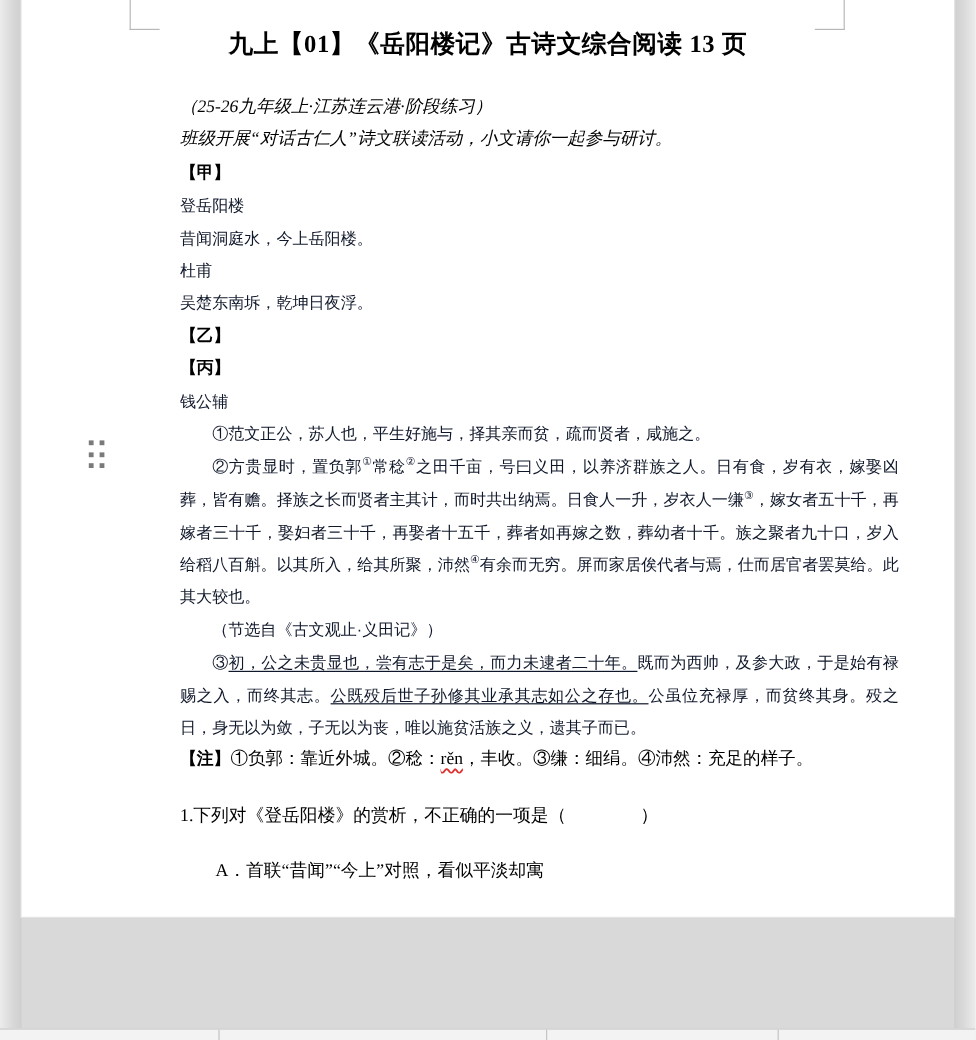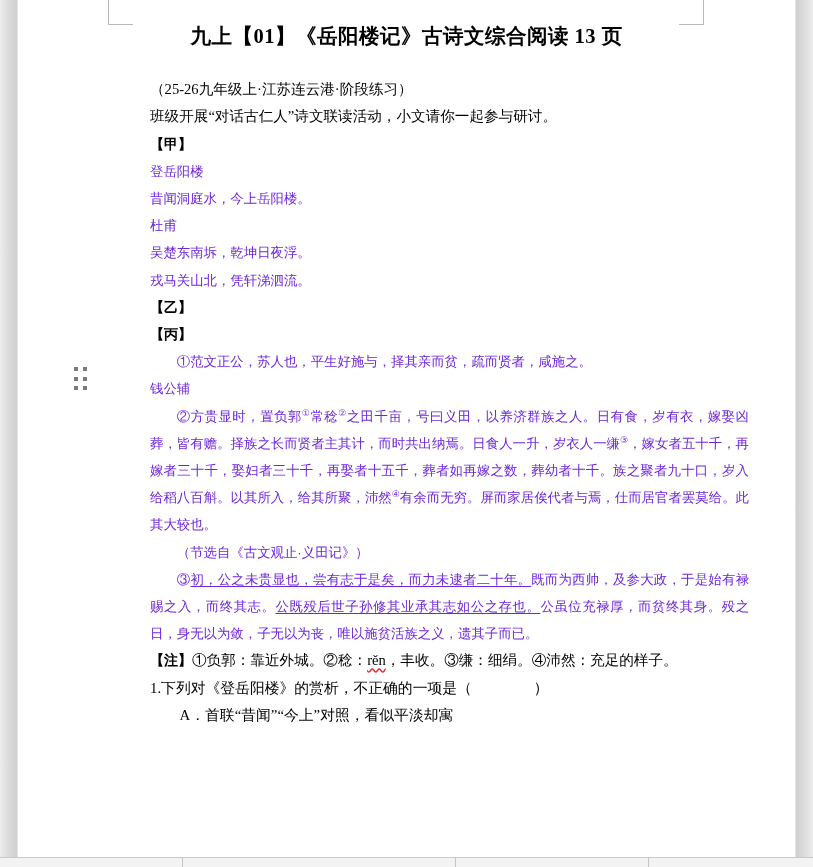--- a/index.html
+++ b/index.html
@@ -30,21 +30,21 @@
   }
   .gutter.left  { left: 0;  background: linear-gradient(to right, #ececec 0%, #d8d8d8 60%, #cfcfcf 100%); }
   .gutter.right { right: 0; background: linear-gradient(to left,  #ececec 0%, #d8d8d8 60%, #cfcfcf 100%); }
 
   
   #page {
     position: absolute;
     left: 18px;
     top: 0;
     width: 777px;
-    height: 858px;
+    height: 764px;
     background: #ffffff;
     box-shadow: 0 0 0 1px #e3e3e3;
   }
 
   
   .crop-mark {
     position: absolute;
     width: 24px;
     height: 24px;
     pointer-events: none;
@@ -96,28 +96,29 @@
     padding: 0 46px 0 132px;
   }
 
   
   .ln {
     font-size: 14.6px;
     line-height: 27.3px;
     color: #000;
     white-space: normal;
     font-family: "Liberation Serif", "DejaVu Serif", serif;
+    font-style: italic;
   }
 
   
   .kai {
     font-family: Liberation Sans, sans-serif;
     font-size: 13.4px;
     line-height: 27.2px;
-    color: #6d28d9;
+    color: #0f172a;
   }
 
   .label {
     font-weight: bold;
     font-size: 14px;
     line-height: 27.2px;
   }
 
   .indent { text-indent: 2em; }
 
@@ -147,21 +148,21 @@
     display: inline-block;
     width: 1.6px;
     height: 15px;
     background: #000;
     vertical-align: -3px;
     margin: 0 -0.8px;
   }
 
   .notes { font-size: 14.6px; line-height: 27.3px; }
 
-  .question { font-size: 14.8px; line-height: 27.3px; }
+  .question { font-size: 14.8px; line-height: 27.3px; margin-top: 19px; }
 
   .blank-span { display: inline-block; width: 62px; }
 
   
   #bottom-bar {
     position: absolute;
     left: 0;
     bottom: 0;
     width: 813px;
     height: 9px;
@@ -206,30 +207,29 @@
 
         <div class="ln">（25-26九年级上·江苏连云港·阶段练习）</div>
 
         <div class="ln">班级开展“对话古仁人”诗文联读活动，小文请你一起参与研讨。</div>
 
         <div class="label">【甲】</div>
         <div class="kai">登岳阳楼</div>
         <div class="kai">昔闻洞庭水，今上岳阳楼。</div>
         <div class="kai">杜甫</div>
         <div class="kai">吴楚东南坼，乾坤日夜浮。</div>
-        <div class="kai">戎马关山北，凭轩涕泗流。</div>
 
         <div class="label">【乙】</div>
 
 
 
         <div class="label">【丙】</div>
+        <div class="kai">钱公辅</div>
+
         <div class="kai para indent">①范文正公，苏人也，平生好施与，择其亲而贫，疏而贤者，咸施之。</div>
-
-        <div class="kai">钱公辅</div>
 
         <div class="kai para indent"><span>②方贵显时，置负郭</span><sup class="note-ref">①</sup><span>常稔</span><sup class="note-ref">②</sup><span>之田千亩，号曰义田，以养济群族之人。日有食，岁有衣，嫁娶凶葬，皆有赡。择族之长而贤者主其计，而时共出纳焉。日食人一升，岁衣人一缣</span><sup class="note-ref">③</sup><span>，嫁女者五十千，再嫁者三十千，娶妇者三十千，再娶者十五千，葬者如再嫁之数，葬幼者十千。族之聚者九十口，岁入给稻八百斛。以其所入，给其所聚，沛然</span><sup class="note-ref">④</sup><span>有余而无穷。屏而家居俟代者与焉，仕而居官者罢莫给。此其大较也。</span></div>
 
         <div class="kai indent">（节选自《古文观止·义田记》）</div>
 
         <div class="kai para indent"><span>③</span><span class="u">初，公之未贵显也，尝有志于是矣，而力未逮者二十年。</span><span>既而为西帅，及参大政，于是始有禄赐之入，而终其志。</span><span class="u">公既殁后世子孙修其业承其志如公之存也。</span><span>公虽位充禄厚，而贫终其身。殁之日，身无以为敛，子无以为丧，唯以施贫活族之义，遗其子而已。</span></div>
 
         <div class="notes"><span class="label">【注】</span><span>①</span><span>负郭</span><span>：</span><span>靠近外城。</span><span>②</span><span>稔</span><span>：</span><span class="spell">rěn</span><span>，丰收。</span><span>③</span><span>缣</span><span>：</span><span>细绢。</span><span>④</span><span>沛然</span><span>：</span><span>充足的样子。</span></div>
 
         <div class="question"><span>1.</span><span>下列对《登岳阳楼》的赏析，不正确的一项是（</span><span class="blank-span"></span><span>）</span></div>

